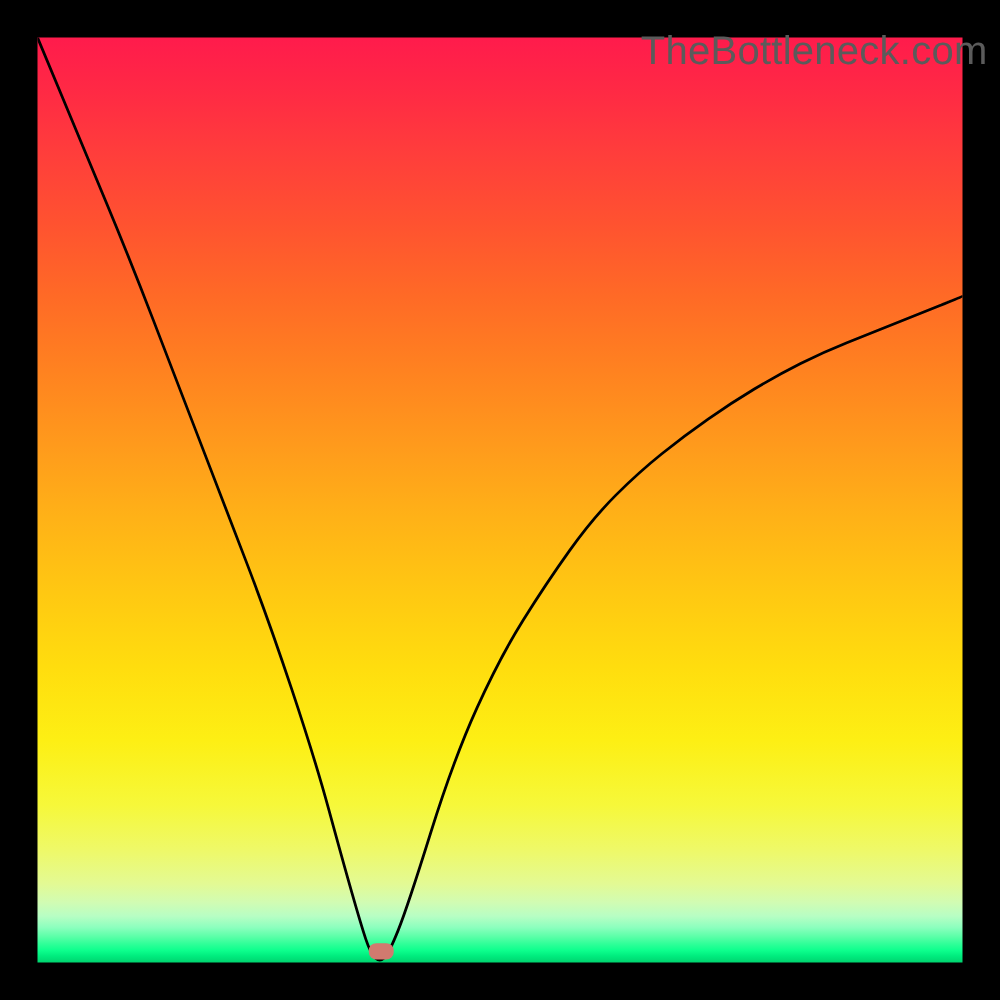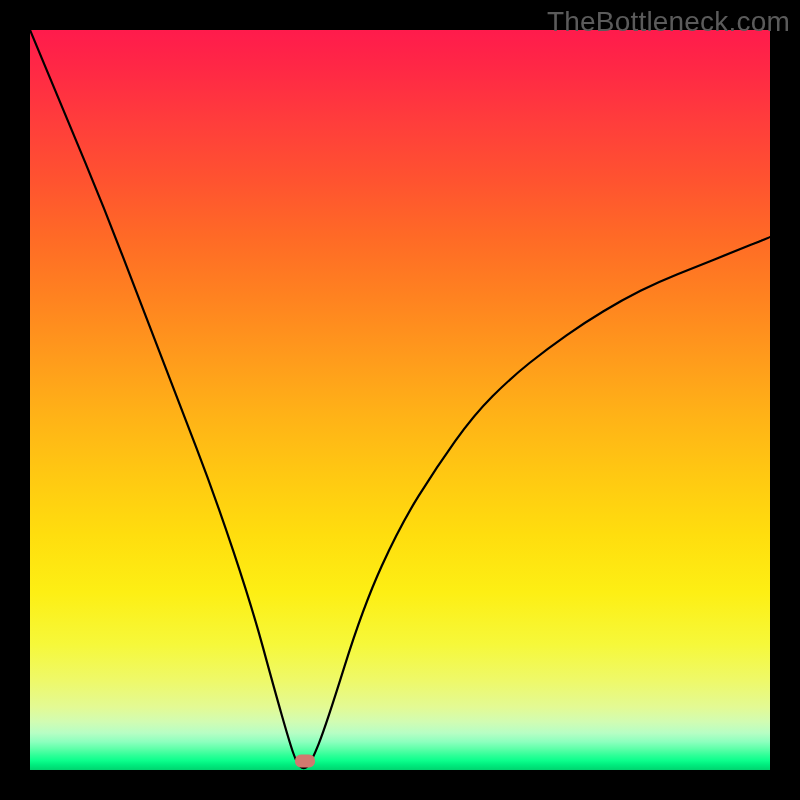--- a/index.html
+++ b/index.html
@@ -46,24 +46,24 @@
       #8cffbe 96.2%,
       #5bffa8 97.2%,
       #2fff98 98%,
       #0dff8d 98.7%,
       #00ec7e 99.3%,
       #00d46f 100%
     );
   }
   .attribution {
     position: absolute;
-    top: 6px;
+    top: 22px;
     right: 10px;
     color: #5b5b5b;
-    font-size: 28px;
+    font-size: 32px;
     letter-spacing: 0.2px;
     font-weight: 400;
     white-space: nowrap;
   }
   svg.curve {
     position: absolute;
     left: 0;
     top: 0;
     width: 740px;
     height: 740px;

